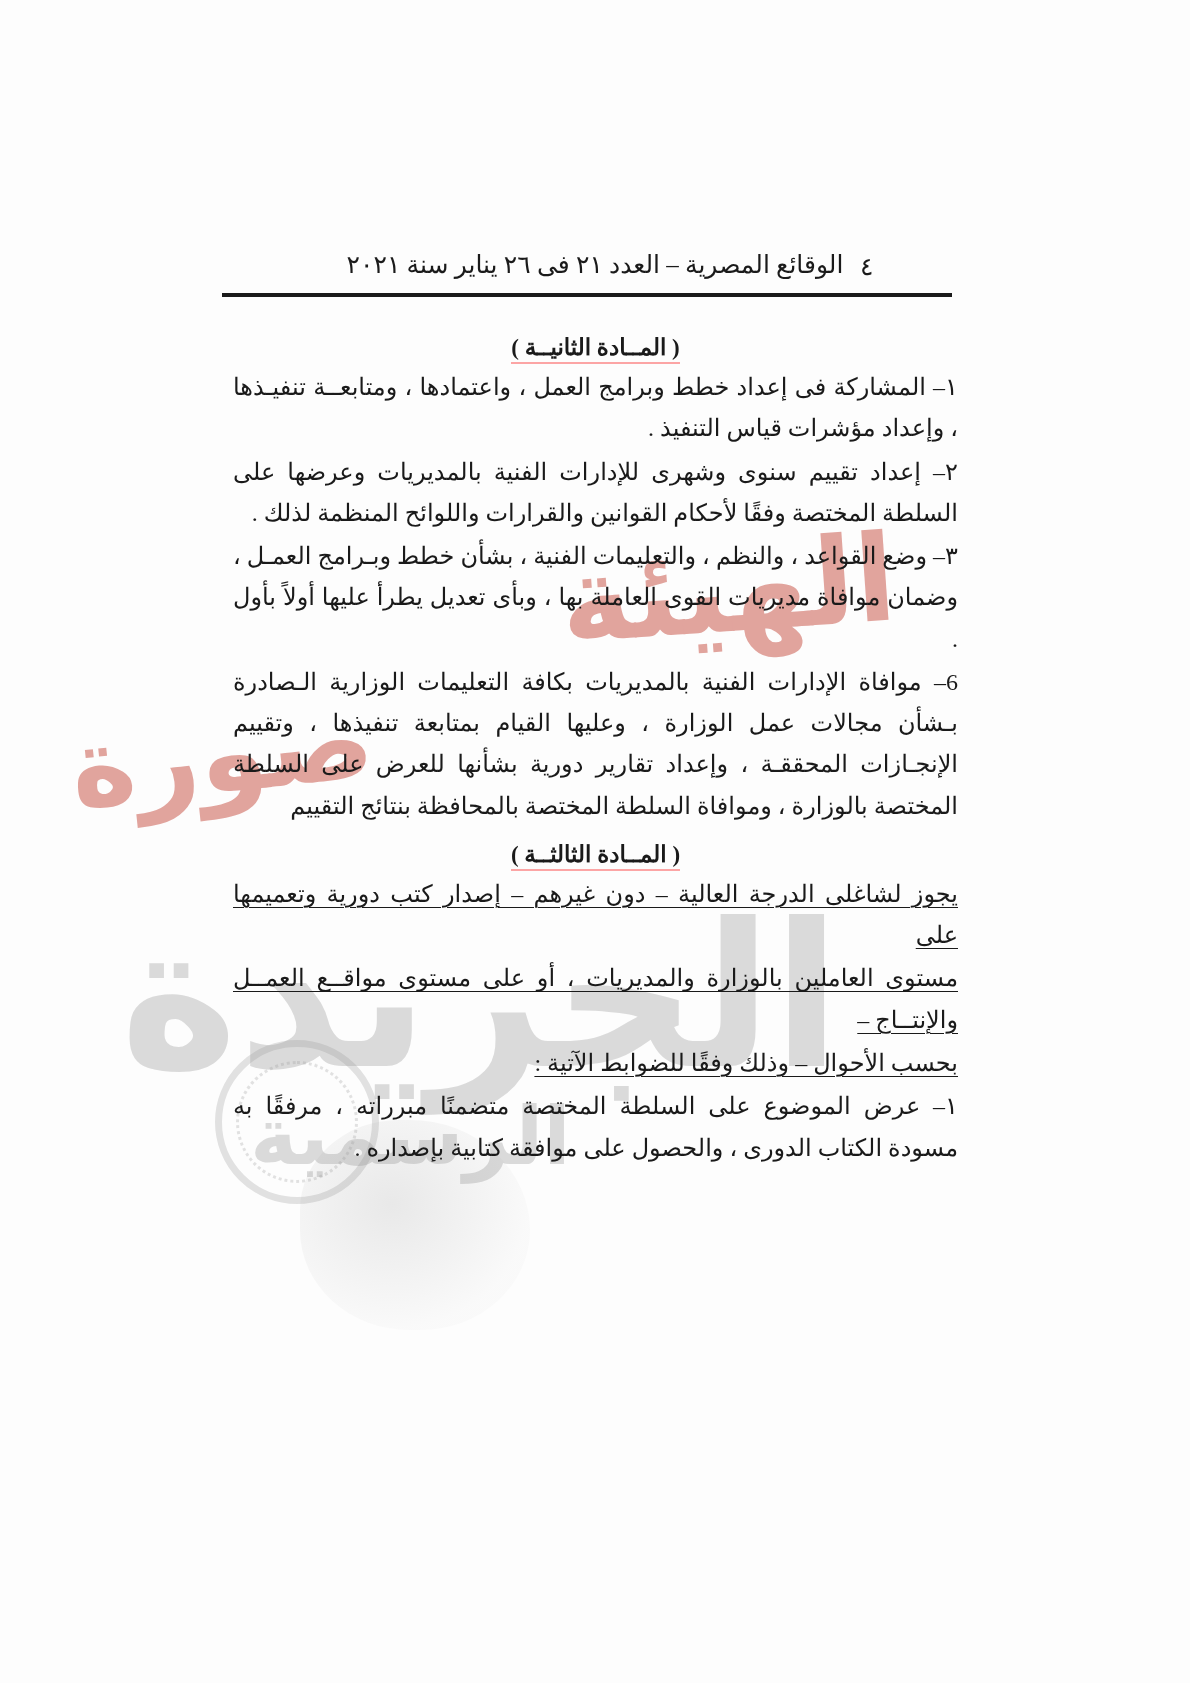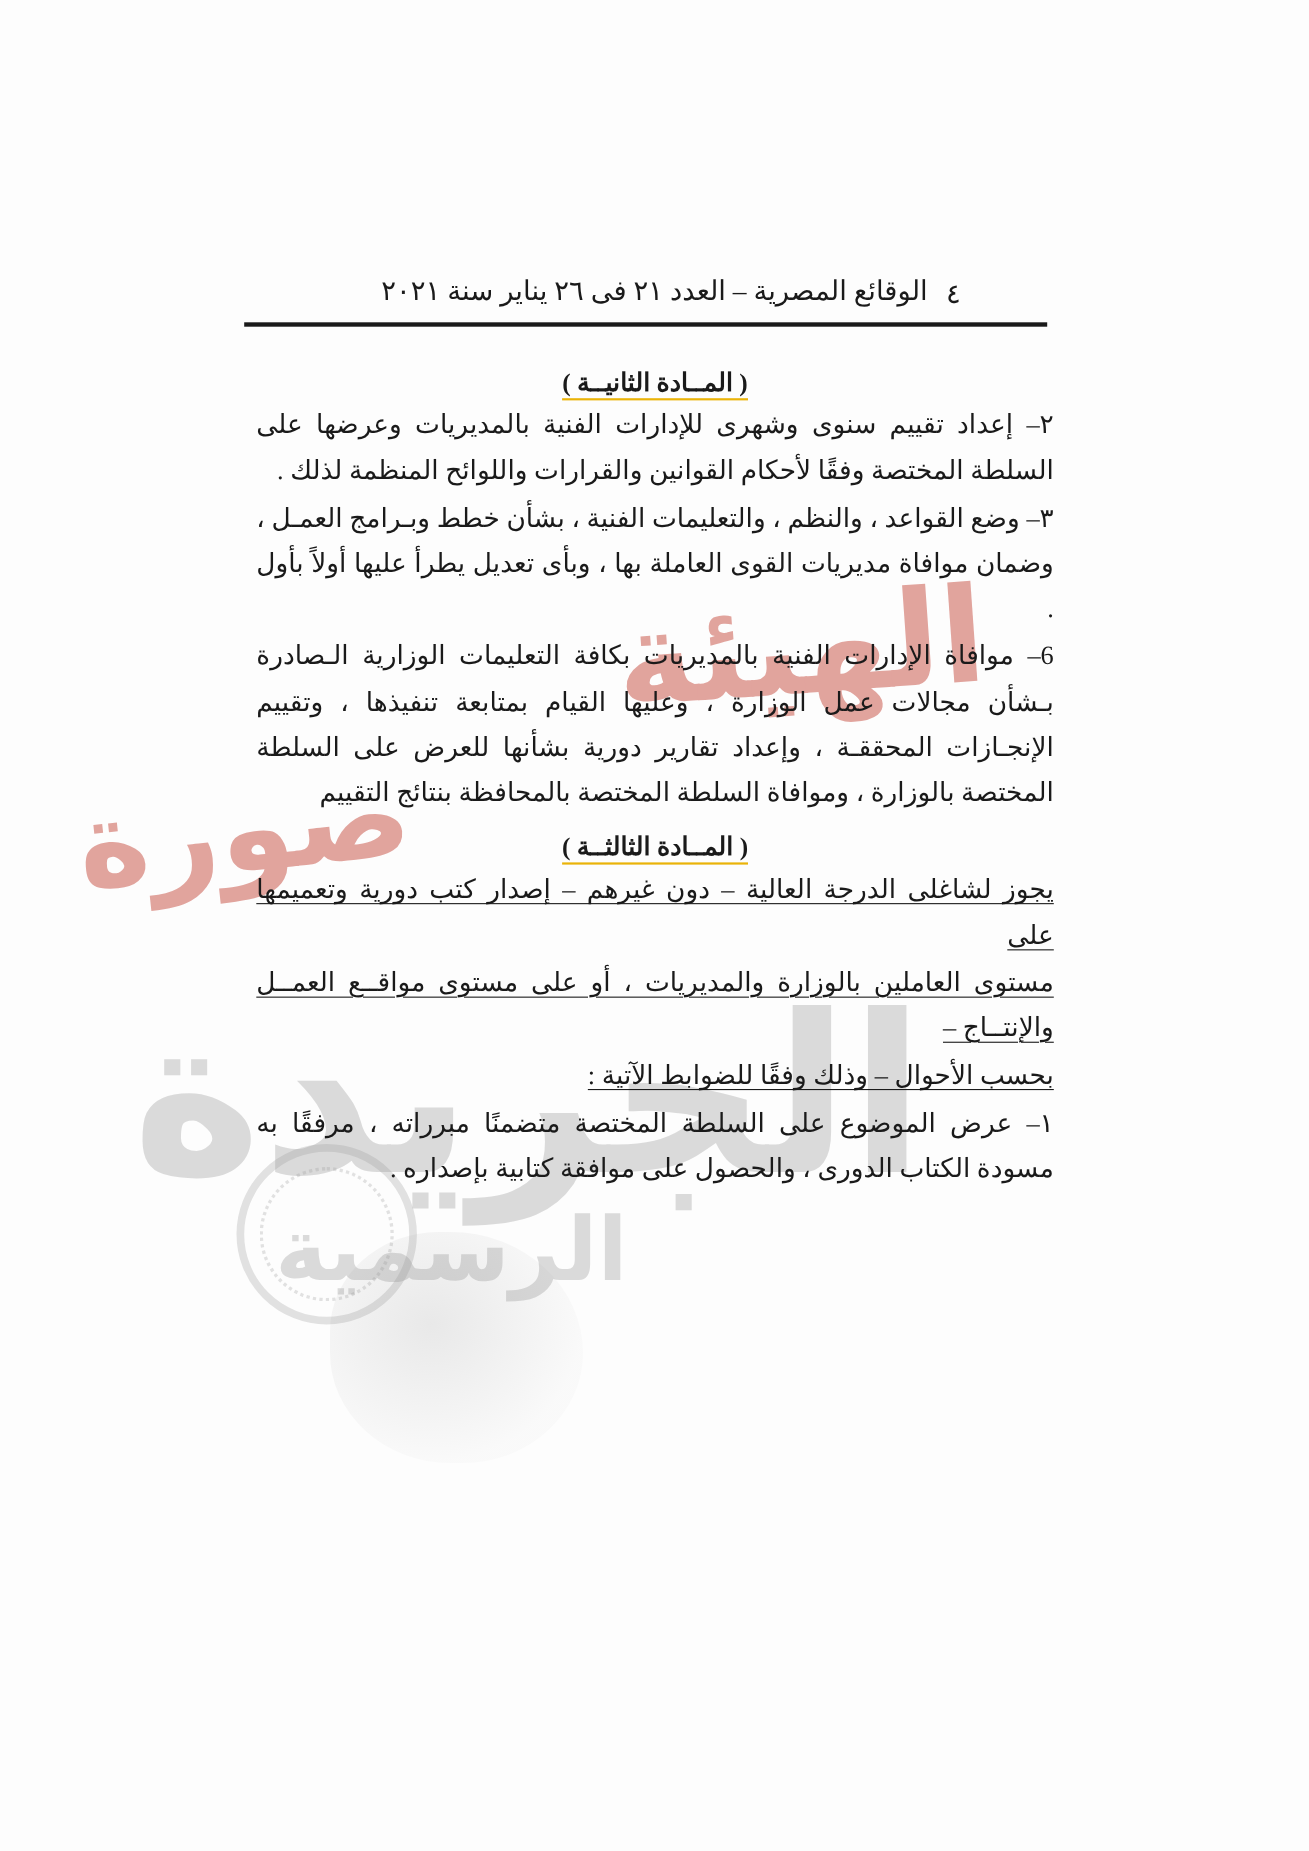--- a/index.html
+++ b/index.html
@@ -119,21 +119,21 @@
   }
 
   .article-title {
     text-align: center;
     font-weight: bold;
     font-size: 23px;
     margin: 14px 0 6px 0;
     letter-spacing: 0px;
   }
   .article-title span.u {
-    border-bottom: 2px solid #eab308;
+    border-bottom: 2px solid #fca5a5;
     padding-bottom: 2px;
   }
 
   p.para {
     margin: 0 0 2px 0;
     font-size: 24px;
     line-height: 1.72;
     text-align: justify;
     text-justify: inter-word;
   }
@@ -164,20 +164,21 @@
       <span class="header-line">الوقائع المصرية – العدد ٢١ فى ٢٦ يناير سنة ٢٠٢١</span>
     </div>
     <div class="page-number">٤</div>
     <div class="rule"></div>
 
     <div class="body">
 
       <div class="article-title">
         <span class="u">( المــادة الثانيــة )</span>
       </div>
+      <p class="para item">١– المشاركة فى إعداد خطط وبرامج العمل ، واعتمادها ، ومتابعــة تنفيـذها ، وإعداد مؤشرات قياس التنفيذ .</p>
       <p class="para item">٢– إعداد تقييم سنوى وشهرى للإدارات الفنية بالمديريات وعرضها على السلطة المختصة وفقًا لأحكام القوانين والقرارات واللوائح المنظمة لذلك .</p>
       <p class="para item">٣– وضع القواعد ، والنظم ، والتعليمات الفنية ، بشأن خطط وبـرامج العمـل ، وضمان موافاة مديريات القوى العاملة بها ، وبأى تعديل يطرأ عليها أولاً بأول .</p>
       <p class="para item">6– موافاة الإدارات الفنية بالمديريات بكافة التعليمات الوزارية الـصادرة بـشأن مجالات عمل الوزارة ، وعليها القيام بمتابعة تنفيذها ، وتقييم الإنجـازات المحققـة ، وإعداد تقارير دورية بشأنها للعرض على السلطة المختصة بالوزارة ، وموافاة السلطة المختصة بالمحافظة بنتائج التقييم</p>
 
       <div class="article-title">
         <span class="u">( المــادة الثالثــة )</span>
       </div>
       <p class="para underline">يجوز لشاغلى الدرجة العالية – دون غيرهم – إصدار كتب دورية وتعميمها على</p>
       <p class="para underline">مستوى العاملين بالوزارة والمديريات ، أو على مستوى مواقــع العمــل والإنتــاج –</p>
       <p class="para underline">بحسب الأحوال – وذلك وفقًا للضوابط الآتية :</p>

